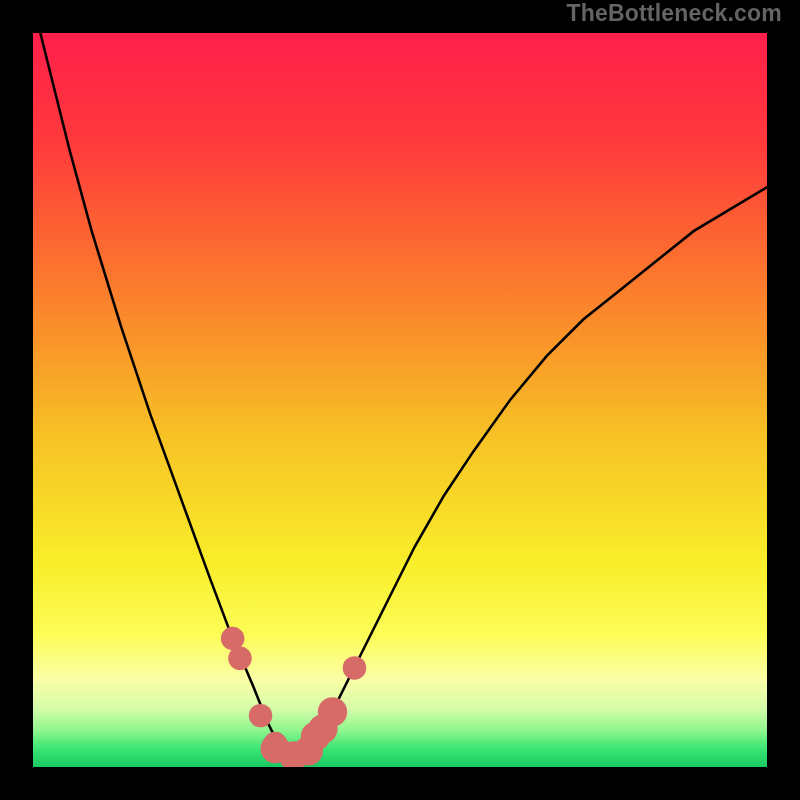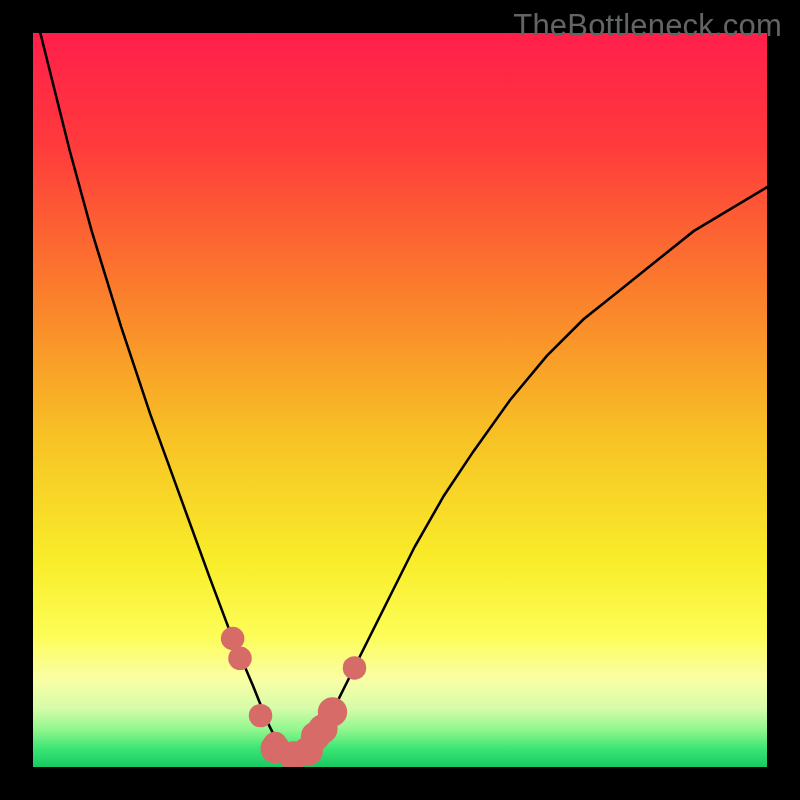--- a/index.html
+++ b/index.html
@@ -6,25 +6,25 @@
     margin: 0;
     padding: 0;
     width: 800px;
     height: 800px;
     background: #000;
     position: relative;
     font-family: Arial, sans-serif;
   }
   .watermark {
     position: absolute;
-    top: 8px;
+    top: 0;
     right: 18px;
     color: #626564;
-    font-size: 31px;
-    font-weight: 400;
+    font-size: 23px;
+    font-weight: 700;
     letter-spacing: 0.2px;
     z-index: 10;
   }
   .chart {
     position: absolute;
     top: 33px;
     left: 33px;
     width: 734px;
     height: 734px;
     display: block;

